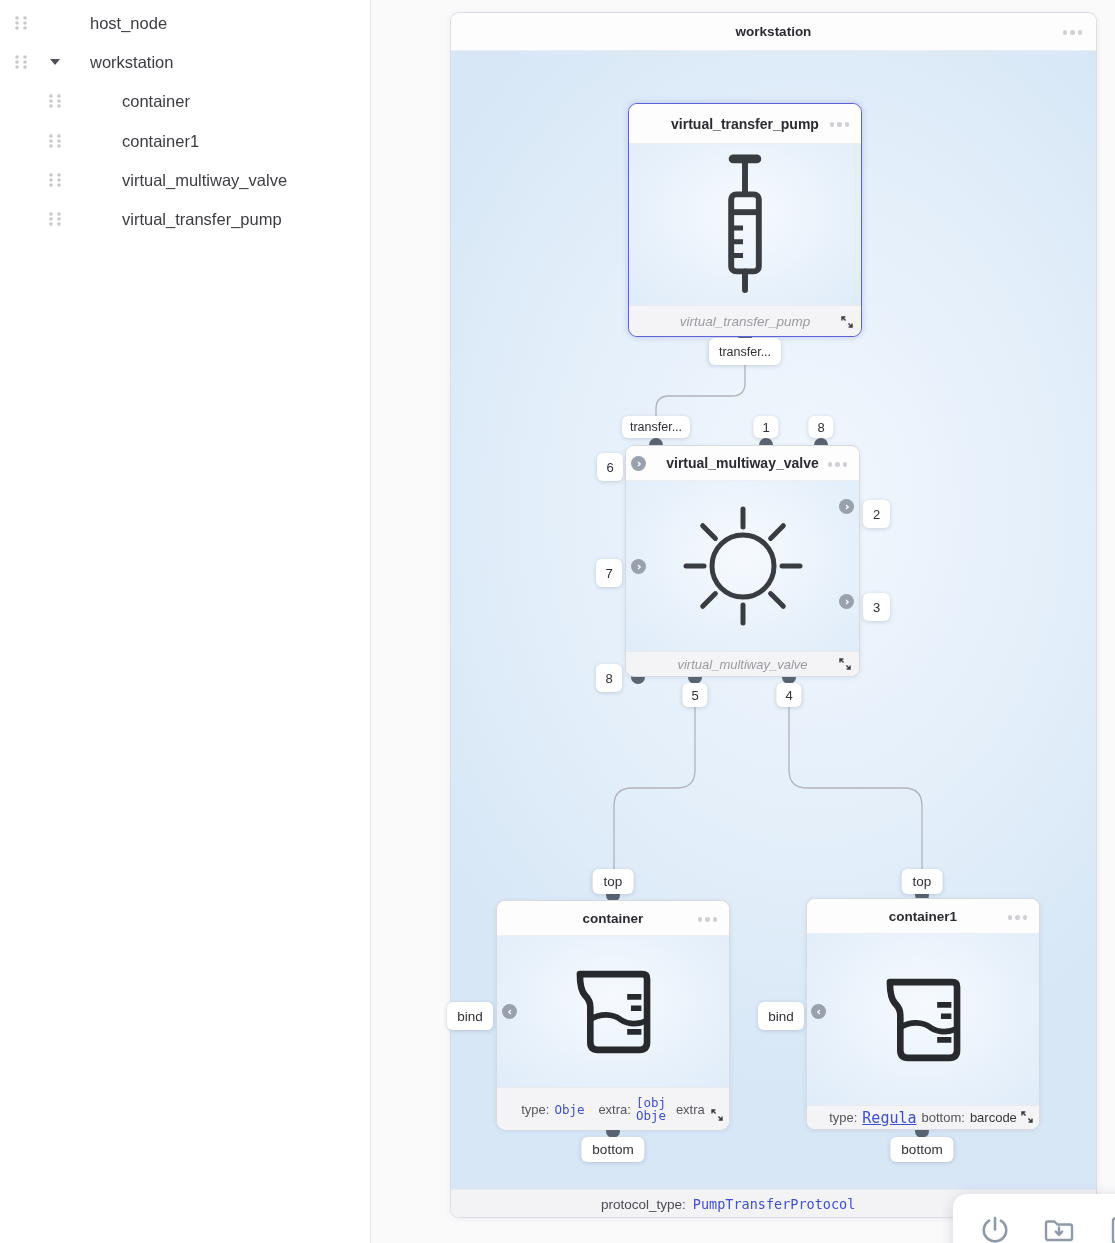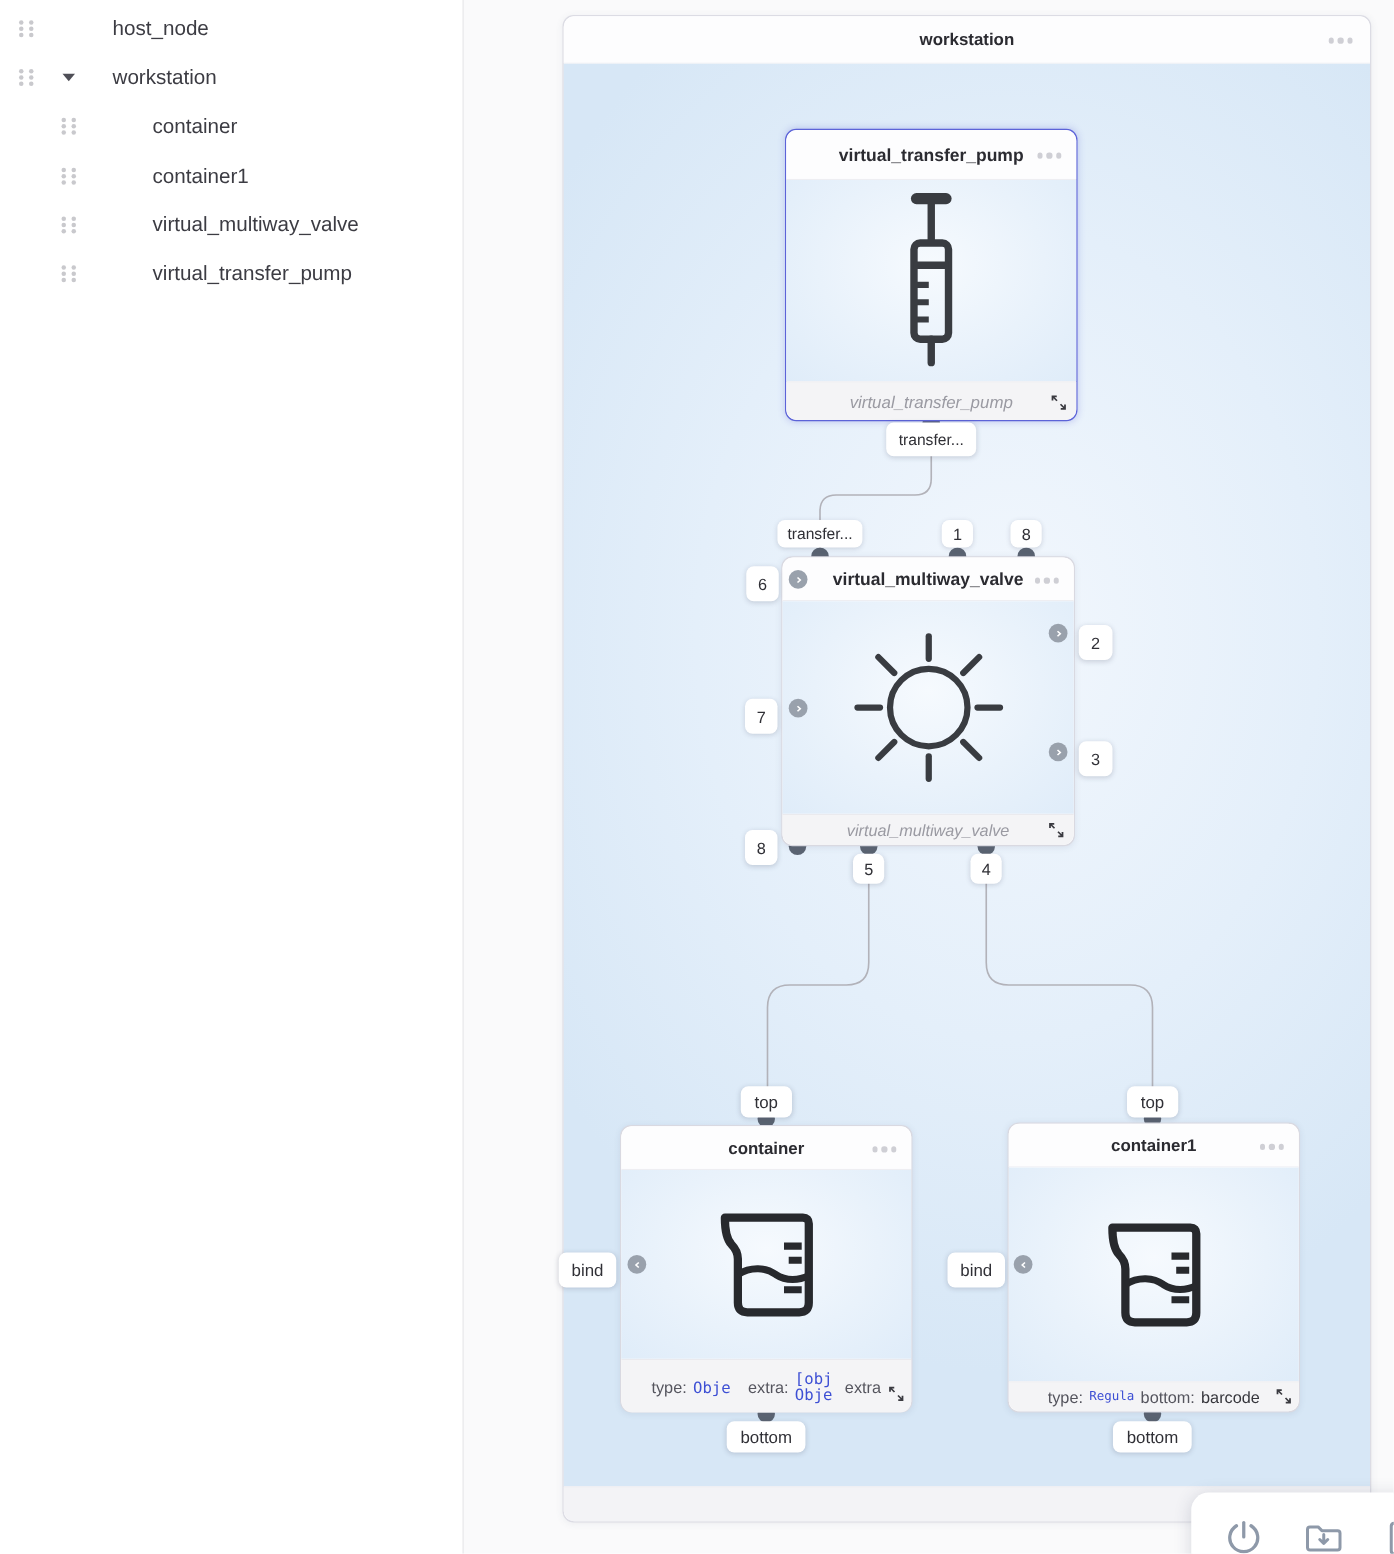--- a/index.html
+++ b/index.html
@@ -172,20 +172,24 @@
       <span>workstation</span>
       <span class="ellipsis" style="right:14px; top:17px;">
           <i></i>
           <i></i>
           <i></i>
         </span>
     </div>
     <div class="ws-body"></div>
     <div class="ws-footer"></div>
   </div>
+  <div class="ws-footer-text">
+    <span class="proto-label">protocol_type:</span>
+    <span class="mono" style="font-size:13.5px;">PumpTransferProtocol</span>
+  </div>
 
   <svg class="edges">
     <path d="M745,338 V383 Q745,396 732,396 H669 Q656,396 656,409 V445"></path>
     <path d="M695,677 V770 Q695,788 677,788 H632 Q614,788 614,806 V895"></path>
     <path d="M789,677 V770 Q789,788 807,788 H904 Q922,788 922,806 V895"></path>
   </svg>
 
   <div class="port" style="left:738px; top:331px;"></div>
   <div class="port" style="left:649px; top:438px;"></div>
   <div class="port" style="left:759px; top:438px;"></div>
@@ -340,21 +344,21 @@
     </div>
     <div class="node-body" style="height:171px;">
       <svg width="104" height="96" viewBox="0 0 110 100">
         <path class="beaker-stroke" d="M20,10 H86 Q91,10 91,15 V82 Q91,90 83,90 H39 Q31,90 31,82 V45 Q31,38 25.5,32.5 Q20,26.5 20,10 Z" stroke-width="7" stroke-linejoin="round"></path>
         <path class="beaker-stroke" d="M31,58 C42,51 55,52 63,58 C72,64 83,63 91,59" stroke-width="6"></path>
         <path class="beaker-stroke" d="M70,34 H85 M74,46 H85 M70,71 H85" stroke-width="6"></path>
       </svg>
     </div>
     <div class="node-footer fields" style="height:24px;">
       <span>type:</span>
-      <span class="mono" style="font-size:10px;">Regula</span>
+      <span class="mono" style="font-size:15px;text-decoration:underline;">Regula</span>
       <span>bottom:</span>
       <span class="plain-val">barcode</span>
       <svg class="resize-icon" style="bottom:5px; right:5px;" viewBox="0 0 14 14">
         <path d="M5.6,5.6 L2,2 M2,5.4 V2 H5.4 M8.4,8.4 L12,12 M12,8.6 V12 H8.6"></path>
       </svg>
     </div>
   </div>
   <div class="tag cx" style="left:922px; top:869px; height:25px; padding:0 11px; font-size:13.5px;">top</div>
   <div class="tag" style="left:758px; top:1002px; width:46px; height:28px; font-size:13.5px;">bind</div>
   <div class="cport" style="left:811px; top:1004px;">

